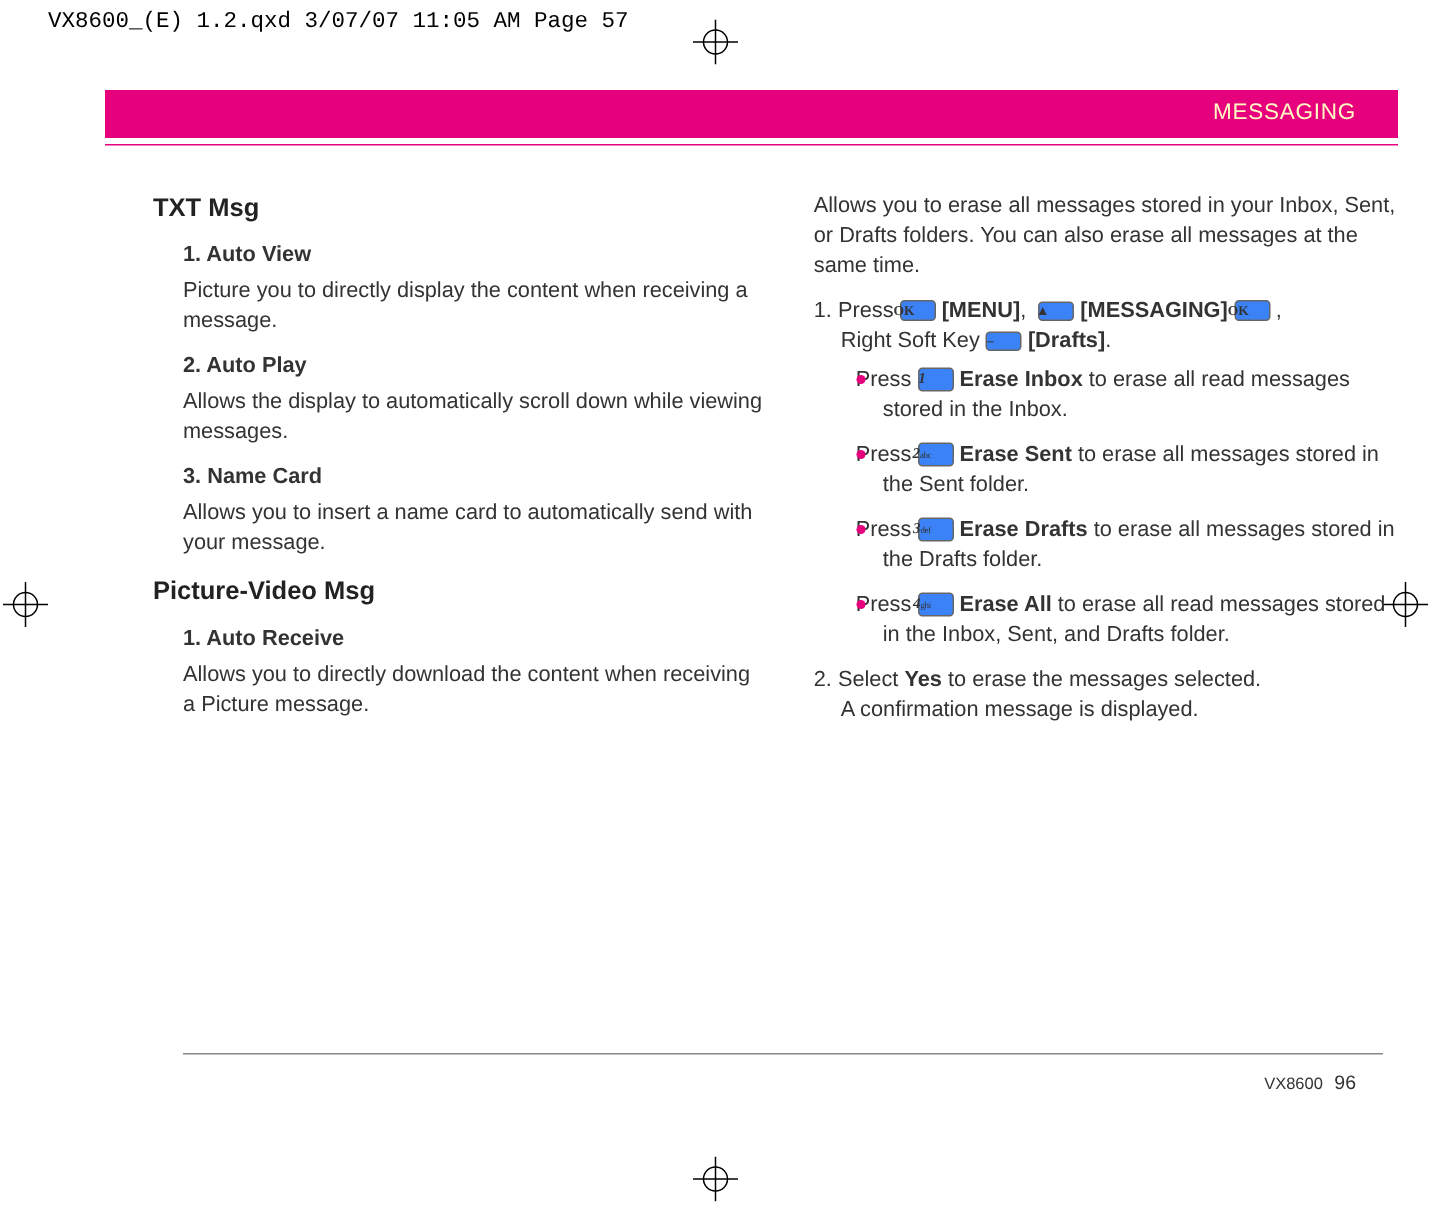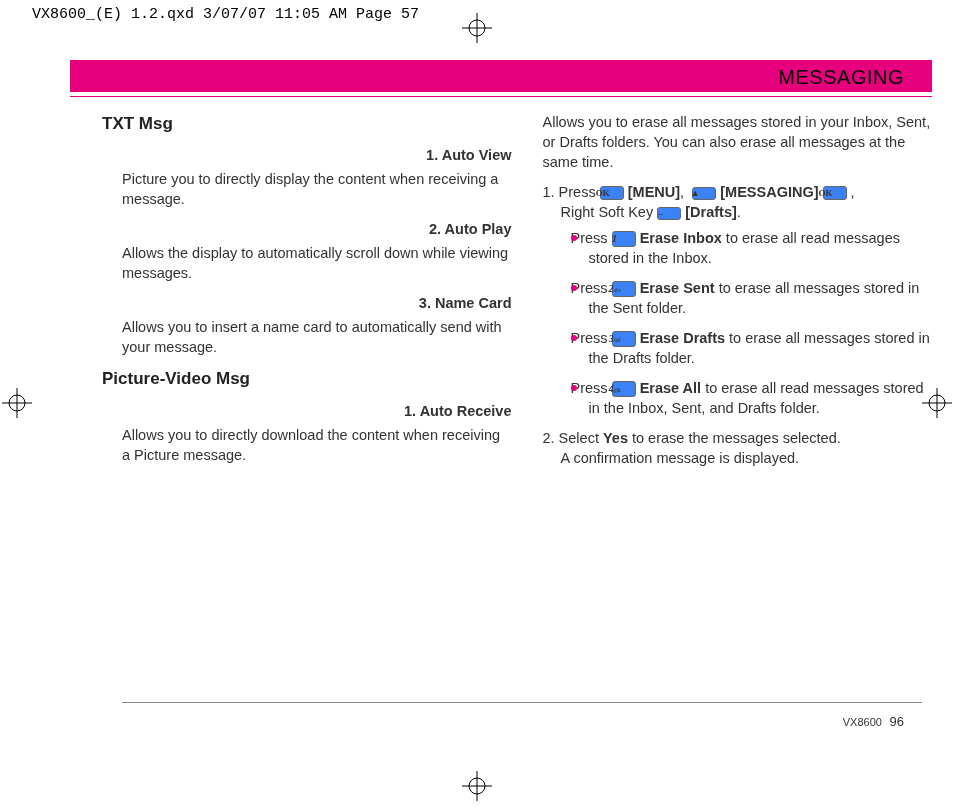--- a/index.html
+++ b/index.html
@@ -42,43 +42,43 @@
   }
   .banner-wrap { position:relative; }
   .banner {
     height: 30px;
     background:#e6007e;
     border-bottom:2px solid #e6007e;
     position:relative;
   }
   .banner-label {
     position:absolute; right:28px; top:6px;
-    color:#000000; font-size:20px; letter-spacing:0.5px;
+    color:#fef9c3; font-size:15px; letter-spacing:0.5px;
   }
   .rule {
     border-top:1px solid #e6007e;
     margin-top:4px;
   }
 
   .content {
     display:flex;
-    margin-top:15px;
+    margin-top:30px;
     gap:31px;
     font-size:14.5px;
     line-height:1.38;
     color:#333;
     padding-left:52px;
   }
   .col { flex:1 1 0; }
   h2.section {
     font-size:17px; font-weight:700; margin:0 0 6px 0; color:#222; margin-left:-20px;
   }
   h2.section.magenta { color:#e6007e; }
   .sub {
-    font-weight:700; font-size:14.5px; margin:10px 0 4px 0;text-align:right;
+    font-weight:700; font-size:14.5px; margin:10px 0 4px 0;
   }
   p { margin:0 0 10px 0; }
   .spaced { margin-top:40px; }
   ol.steps { list-style:none; padding:0; margin:0; }
   ol.steps > li { margin-bottom:10px; padding-left:18px; text-indent:-18px;}
   ul.bullets { list-style:none; padding:0; margin:6px 0 0 10px;}
   ul.bullets > li { position:relative; padding-left:18px; margin-bottom:10px;}
   ul.bullets > li::before {
     content:""; position:absolute; left:0; top:7px;
     width:6px; height:6px; border-radius:50%; background:#e6007e;

